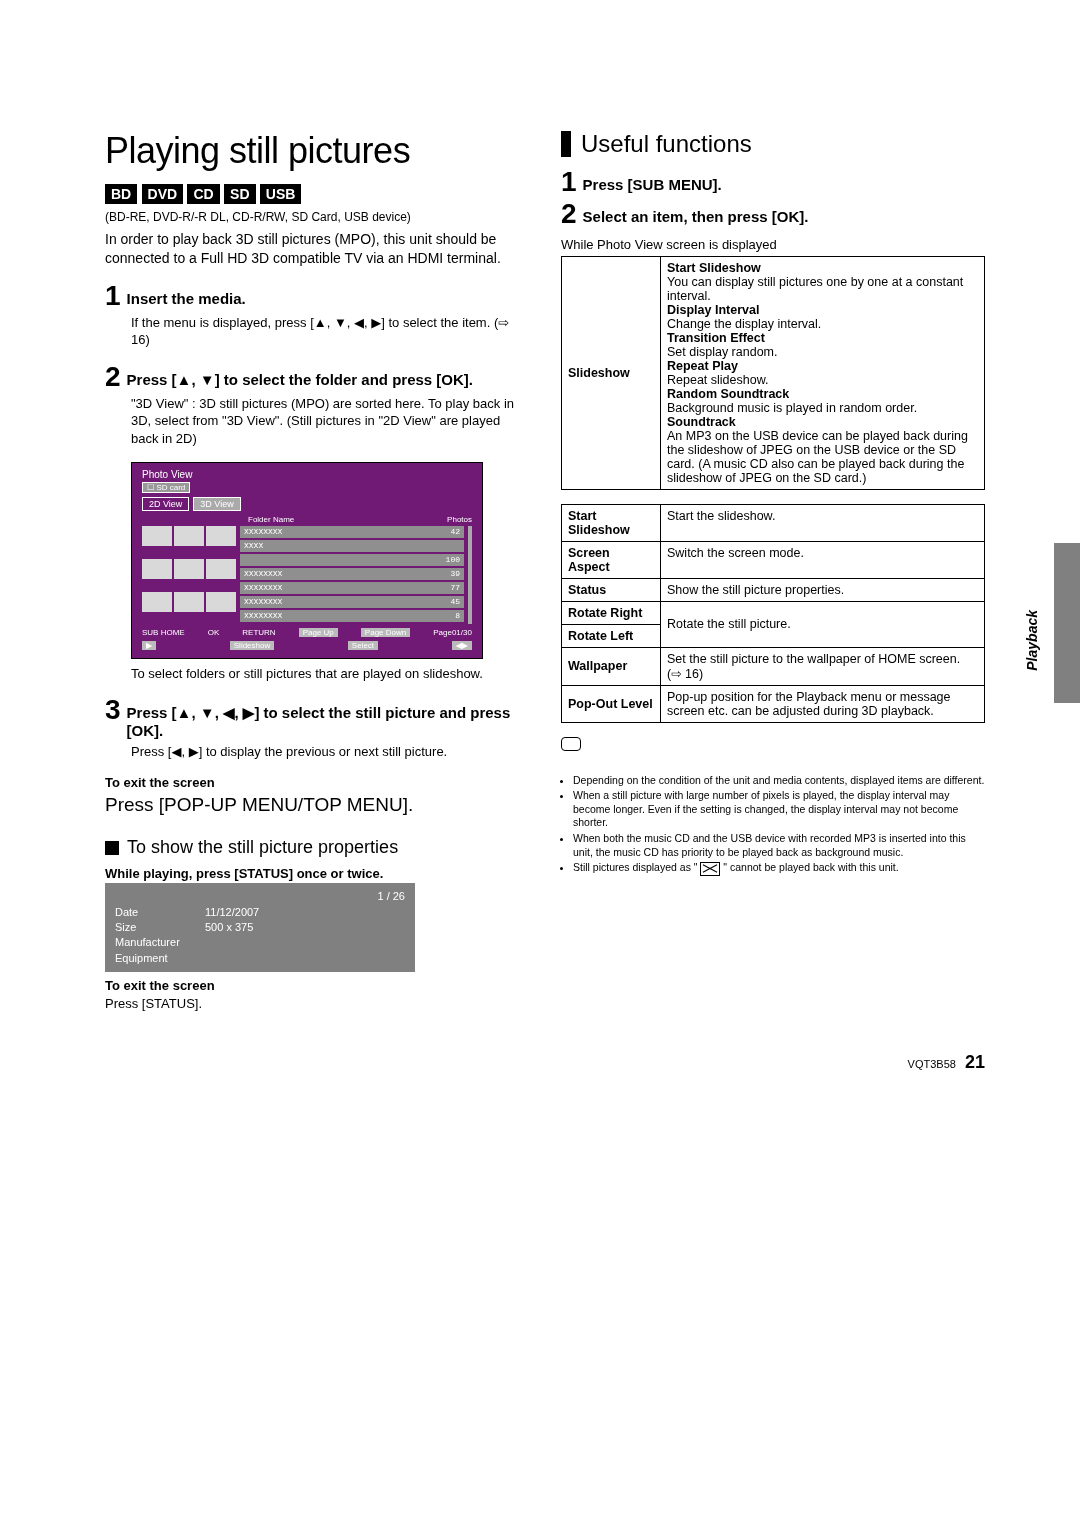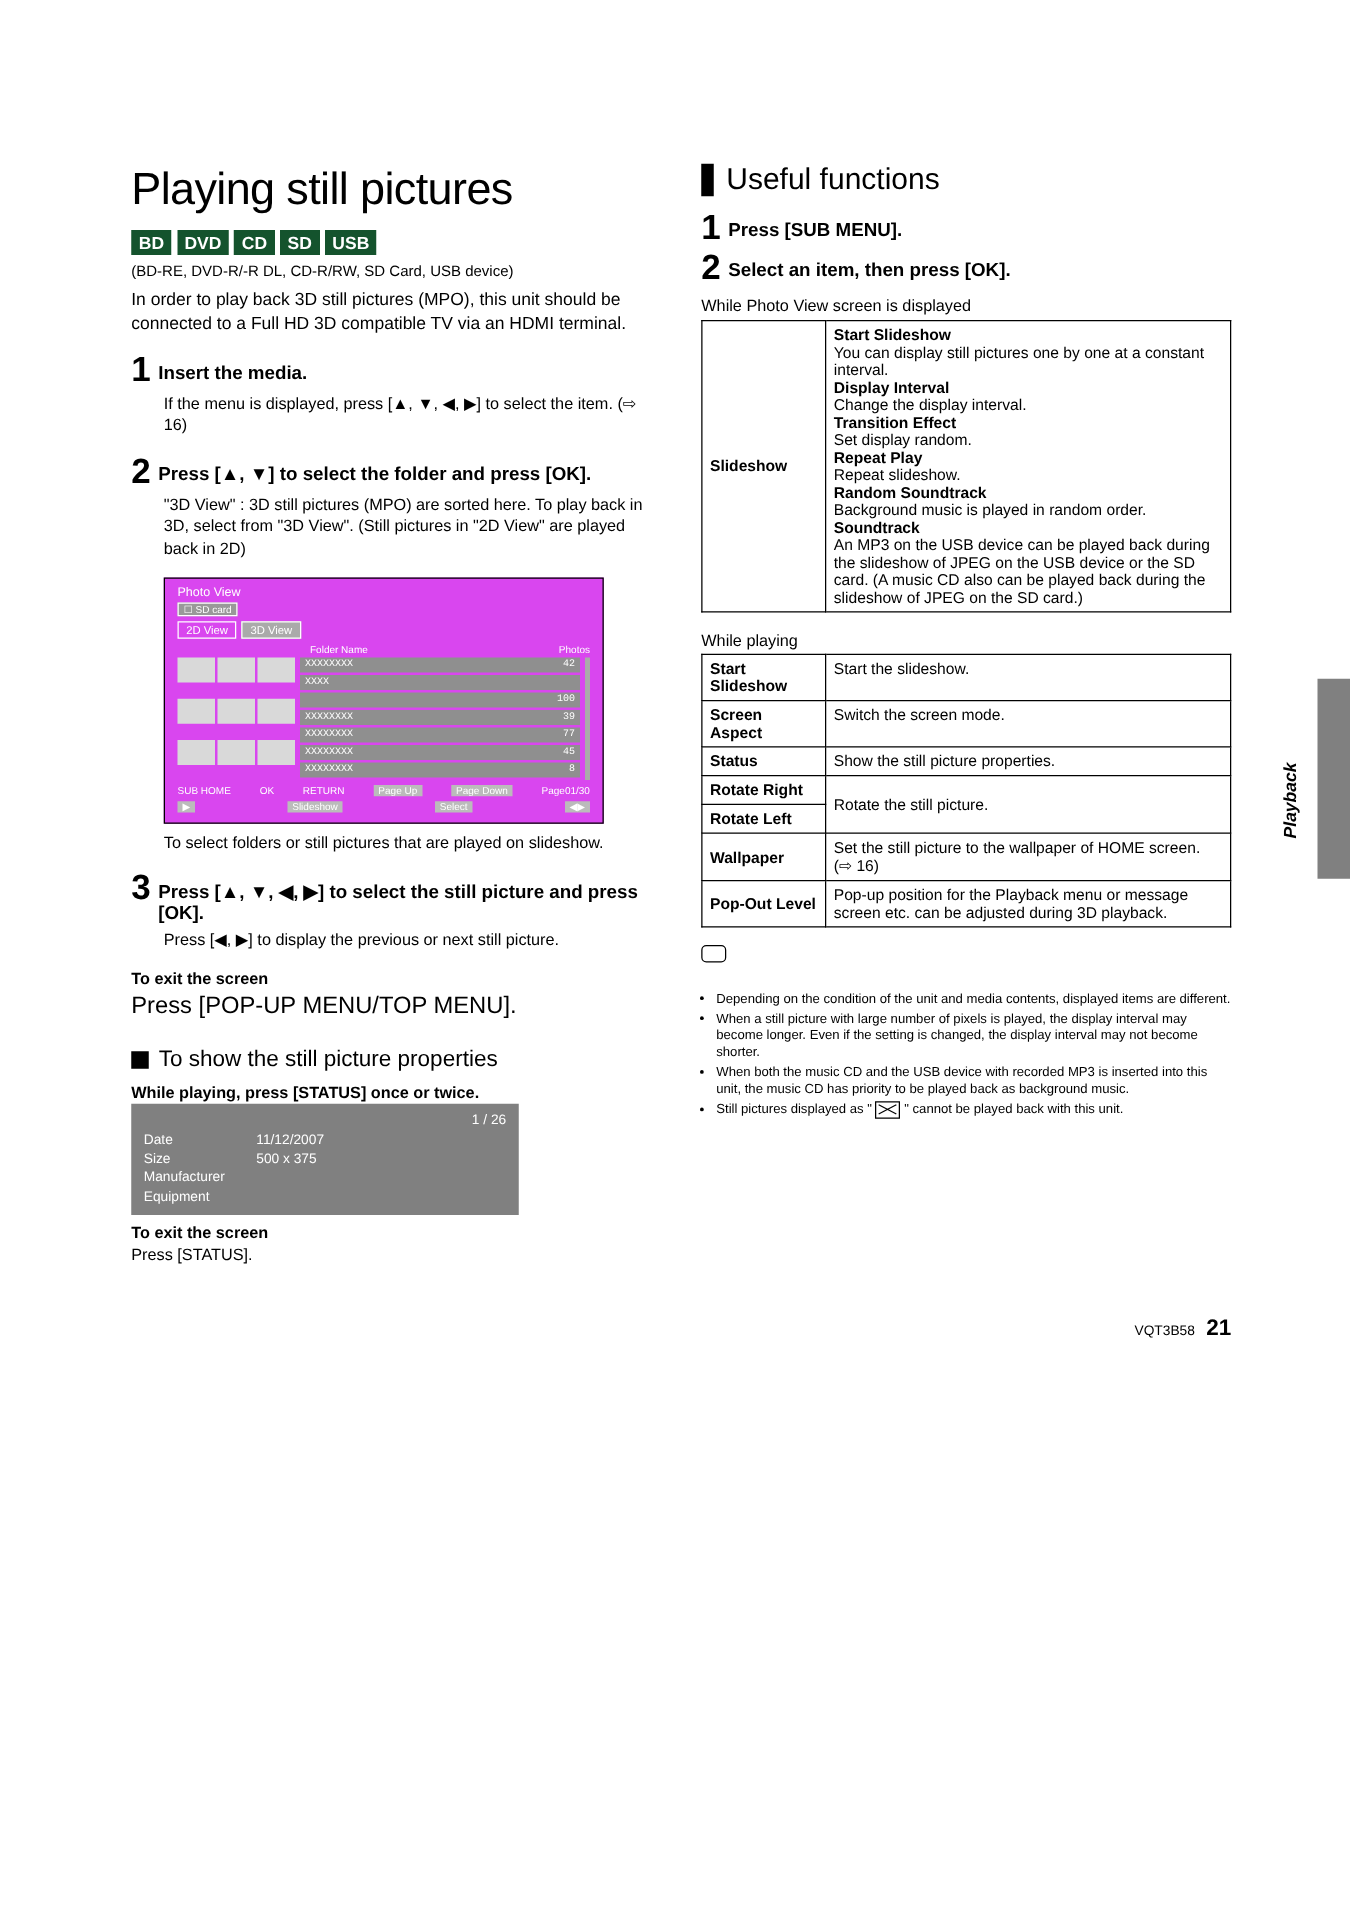--- a/index.html
+++ b/index.html
@@ -28,21 +28,21 @@
     font-size: 36px;
     font-weight: 400;
     margin: 0 0 12px 0;
     letter-spacing: -0.5px;
   }
   .media-tags {
     margin-bottom: 6px;
   }
   .media-tag {
     display: inline-block;
-    background: #14532d;
+    background: #000000;
     color: #fff;
     font-weight: bold;
     font-size: 14px;
     padding: 2px 6px;
     margin-right: 1px;
   }
   .small-line {
     font-size: 12px;
     margin-bottom: 6px;
   }
@@ -68,21 +68,21 @@
     padding-top: 8px;
   }
   .step-body {
     font-size: 13px;
     margin-left: 26px;
     margin-bottom: 14px;
     line-height: 1.35;
   }
   .photo-view-box {
     border: 1.5px solid #000;
-    background: #d946ef;
+    background: #701a75;
     color: #fff;
     font-size: 9px;
     padding: 6px 10px 8px 10px;
     width: 330px;
     margin-left: 26px;
     margin-bottom: 6px;
   }
   .pv-header {
     font-size: 10px;
     margin-bottom: 2px;
@@ -442,21 +442,20 @@
             <div><span class="bold">Display Interval</span><br><span>Change the display interval.</span></div>
             <div><span class="bold">Transition Effect</span><br><span>Set display random.</span></div>
             <div><span class="bold">Repeat Play</span><br><span>Repeat slideshow.</span></div>
             <div><span class="bold">Random Soundtrack</span><br><span>Background music is played in random order.</span></div>
             <div><span class="bold">Soundtrack</span><br><span>An MP3 on the USB device can be played back during the slideshow of JPEG on the USB device or the SD card. (A music CD also can be played back during the slideshow of JPEG on the SD card.)</span></div>
           </td>
         </tr>
       </tbody>
         </table>
 
-      <div class="para" style="font-size:13px;margin:8px 0 2px 0;">While playing</div>
 
       <table class="opt">
         <tbody>
             <tr>
           <th>Start Slideshow</th>
           <td>Start the slideshow.</td>
         </tr>
         <tr>
           <th>Screen Aspect</th>
           <td>Switch the screen mode.</td>

